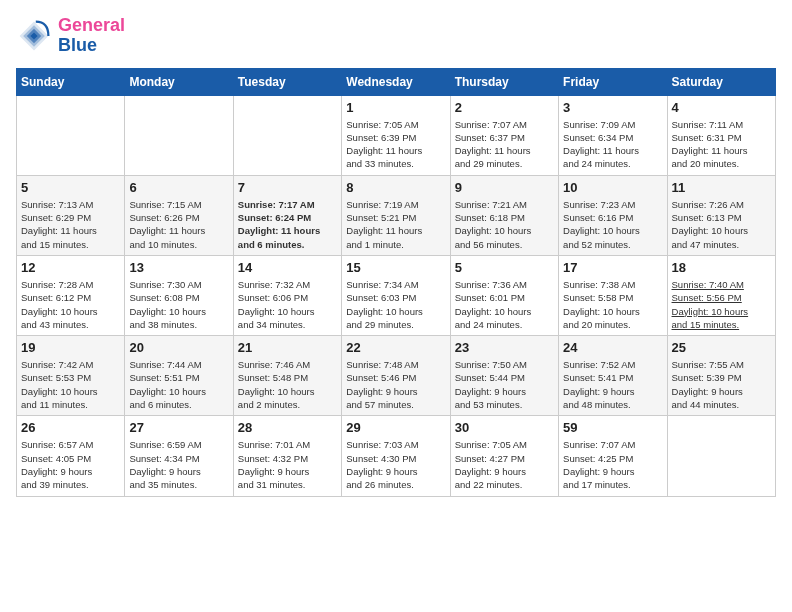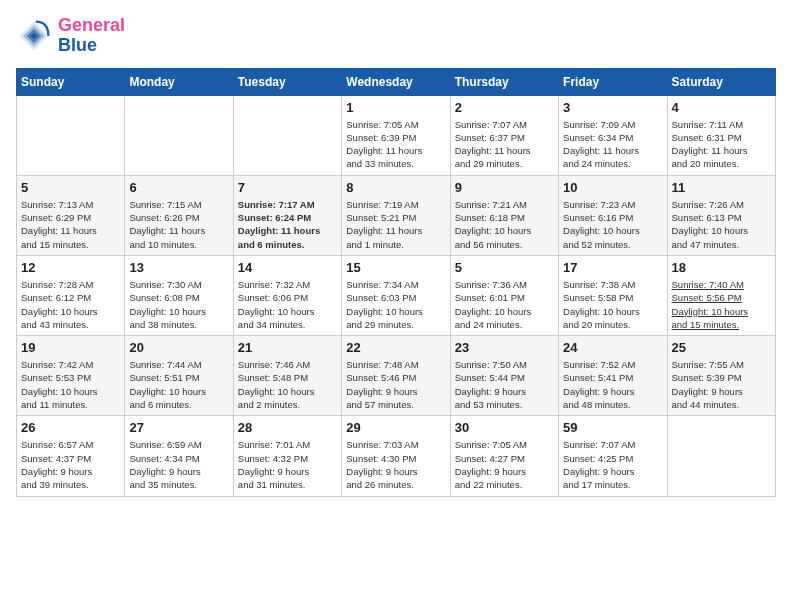--- a/index.html
+++ b/index.html
@@ -307,21 +307,21 @@
           <div class="day-info" style="white-space: pre-line;">Sunrise: 7:55 AM
 Sunset: 5:39 PM
 Daylight: 9 hours
 and 44 minutes.</div>
         </td>
       </tr>
       <tr>
         <td>
           <div class="day-number">26</div>
           <div class="day-info" style="white-space: pre-line;">Sunrise: 6:57 AM
-Sunset: 4:37 PM
+Sunset: 4:05 PM
 Daylight: 9 hours
 and 39 minutes.</div>
         </td>
         <td>
           <div class="day-number">27</div>
           <div class="day-info" style="white-space: pre-line;">Sunrise: 6:59 AM
 Sunset: 4:34 PM
 Daylight: 9 hours
 and 35 minutes.</div>
         </td>

